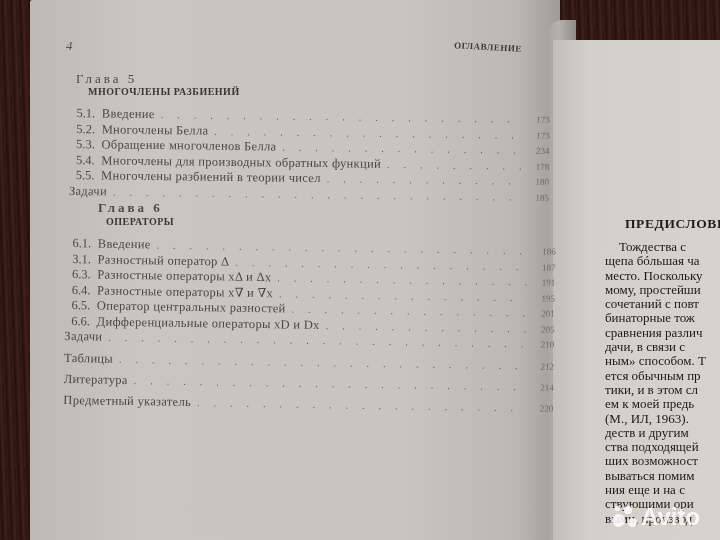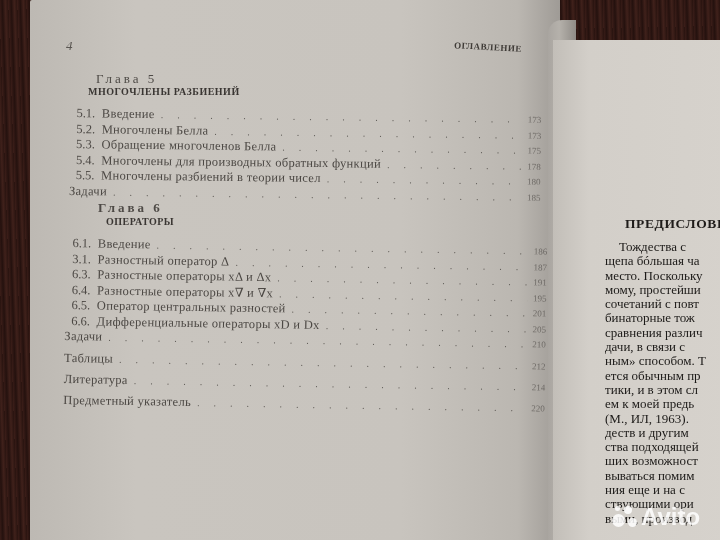--- a/index.html
+++ b/index.html
@@ -46,21 +46,21 @@
     font-size: 12.5px; color: #4c4844; line-height: 15px;
     transform-origin: left top;
   }
   .toc-row { display: flex; align-items: baseline; white-space: nowrap; height: 15.5px; }
   .toc-row .num { width: 32px; flex: none; text-align: center; }
   .toc-row .title { flex: none; letter-spacing: 0.3px; }
   .toc-row .dots {
     flex: 1; margin: 0 6px; overflow: hidden; color: #5c5853;
     letter-spacing: 14px; font-size: 10px;
   }
-  .toc-row .pg { flex: none; font-size: 9px; color: #6e6a66; width: 22px; text-align: left; }
+  .toc-row .pg { flex: none; font-size: 9px; color: #6e6a66; width: 22px; text-align: right; }
   .toc-row.spaced { height: 21px; }
   .preface-head {
     position: absolute; left: 625px; top: 216px; font-size: 13.5px; font-weight: bold;
     color: #1f1c1a; letter-spacing: 0.6px; white-space: nowrap;
   }
   .preface-body {
     position: absolute; left: 605px; top: 240px; width: 200px;
     font-size: 13px; line-height: 14.3px; color: #1c1a18; white-space: nowrap;
   }
   .preface-body .line { height: 14.3px; }
@@ -78,41 +78,41 @@
 
 <div class="table-bg"></div>
 
 <div class="left-page"></div>
 <div class="gutter"></div>
 <div class="right-page"></div>
 
 <div class="page-num">4</div>
 <div class="running-head">ОГЛАВЛЕНИЕ</div>
 
-<div class="chapter-label" style="left:96px; top:71px;">Глава 5</div>
+<div class="chapter-label" style="left:76px; top:71px;">Глава 5</div>
 <div class="chapter-title" style="left:88px; top:86px;">МНОГОЧЛЕНЫ РАЗБИЕНИЙ</div>
 
 <div class="toc" style="top:106px; transform: rotate(0.7deg);">
   <div class="toc-row">
     <span class="num">5.1.</span>
     <span class="title">Введение</span>
     <span class="dots">.....................................</span>
     <span class="pg">173</span>
   </div>
   <div class="toc-row">
     <span class="num">5.2.</span>
     <span class="title">Многочлены Белла</span>
     <span class="dots">.....................................</span>
     <span class="pg">173</span>
   </div>
   <div class="toc-row">
     <span class="num">5.3.</span>
     <span class="title">Обращение многочленов Белла</span>
     <span class="dots">.....................................</span>
-    <span class="pg">175</span>
+    <span class="pg">234</span>
   </div>
   <div class="toc-row">
     <span class="num">5.4.</span>
     <span class="title">Многочлены для производных обратных функций</span>
     <span class="dots">.....................................</span>
     <span class="pg">178</span>
   </div>
   <div class="toc-row">
     <span class="num">5.5.</span>
     <span class="title">Многочлены разбиений в теории чисел</span>

